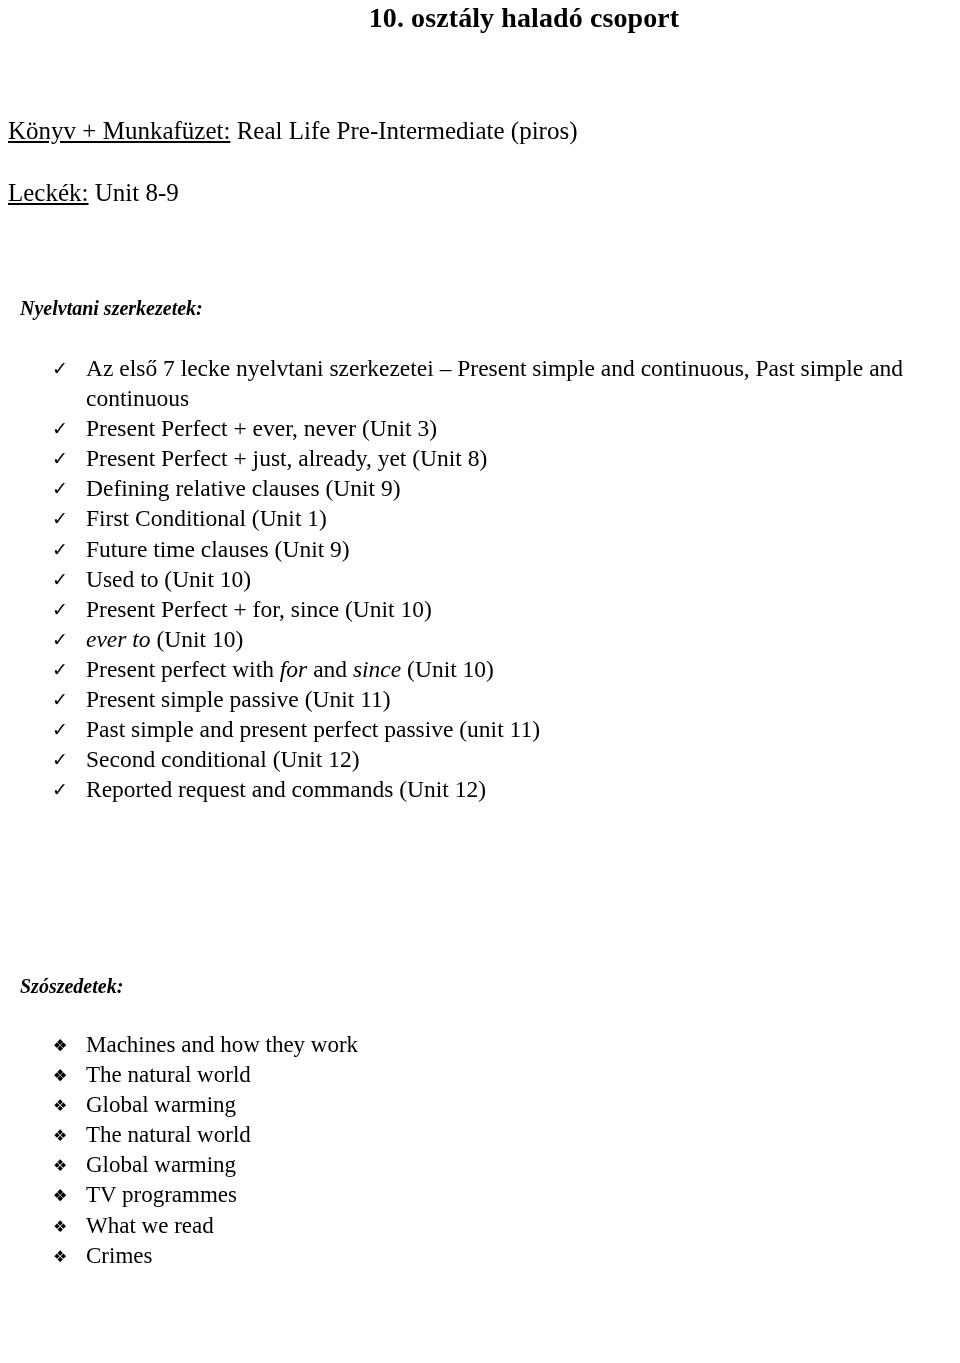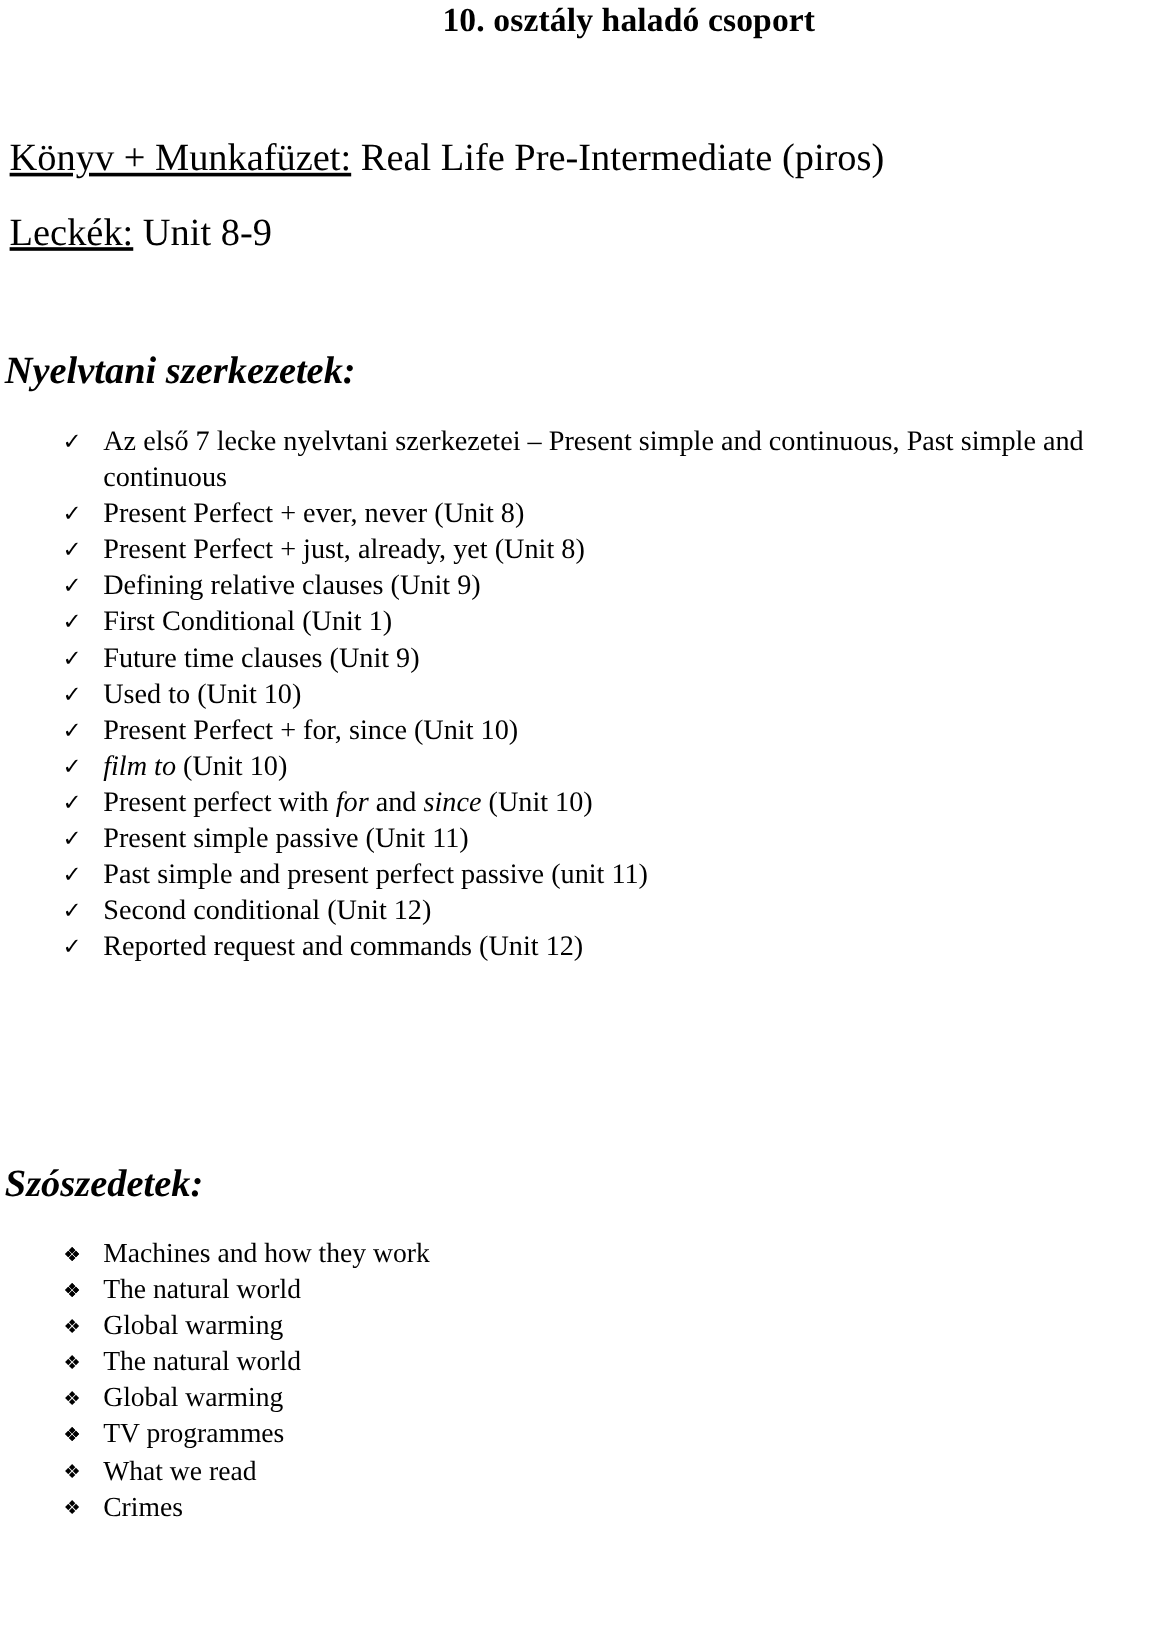--- a/index.html
+++ b/index.html
@@ -33,36 +33,36 @@
     font-size: 28px;
     font-weight: bold;
     line-height: 34px;
     letter-spacing: 0.1px;
   }
 
   
   .meta-line {
     position: absolute;
     left: 8px;
-    font-size: 32px;
+    font-size: 25px;
     line-height: 32px;
     white-space: nowrap;
   }
   .meta-line .lbl {
     text-decoration: underline;
     text-underline-offset: 2px;
   }
   .meta-book  { top: 115px; }
   .meta-units { top: 177px; }
 
   
   .section-heading {
     position: absolute;
-    left: 4px;
-    font-size: 32px;
+    left: 20px;
+    font-size: 20px;
     font-weight: bold;
     font-style: italic;
     line-height: 30px;
     white-space: nowrap;
   }
   .heading-grammar { top: 293px; }
   .heading-vocab   { top: 971px; }
 
   
   .bullet-list {
@@ -129,21 +129,21 @@
 
   <div class="section-heading heading-grammar">Nyelvtani szerkezetek:</div>
 
   <ul class="bullet-list list-grammar" id="grammar-list">
       <li class="wrap">
         <span class="bullet">✓</span>
         <span class="txt">Az első 7 lecke nyelvtani szerkezetei – Present simple and continuous, Past simple and continuous</span>
       </li>
       <li>
         <span class="bullet">✓</span>
-        <span class="txt">Present Perfect + ever, never (Unit 8)</span>
+        <span class="txt">Present Perfect + ever, never (Unit 3)</span>
       </li>
       <li>
         <span class="bullet">✓</span>
         <span class="txt">Present Perfect + just, already, yet (Unit 8)</span>
       </li>
       <li>
         <span class="bullet">✓</span>
         <span class="txt">Defining relative clauses (Unit 9)</span>
       </li>
       <li>
@@ -157,21 +157,21 @@
       <li>
         <span class="bullet">✓</span>
         <span class="txt">Used to (Unit 10)</span>
       </li>
       <li>
         <span class="bullet">✓</span>
         <span class="txt">Present Perfect + for, since (Unit 10)</span>
       </li>
       <li>
         <span class="bullet">✓</span>
-        <span class="txt"><i>film to</i> (Unit 10)</span>
+        <span class="txt"><i>ever to</i> (Unit 10)</span>
       </li>
       <li>
         <span class="bullet">✓</span>
         <span class="txt">Present perfect with <i>for</i> and <i>since</i> (Unit 10)</span>
       </li>
       <li>
         <span class="bullet">✓</span>
         <span class="txt">Present simple passive (Unit 11)</span>
       </li>
       <li>

